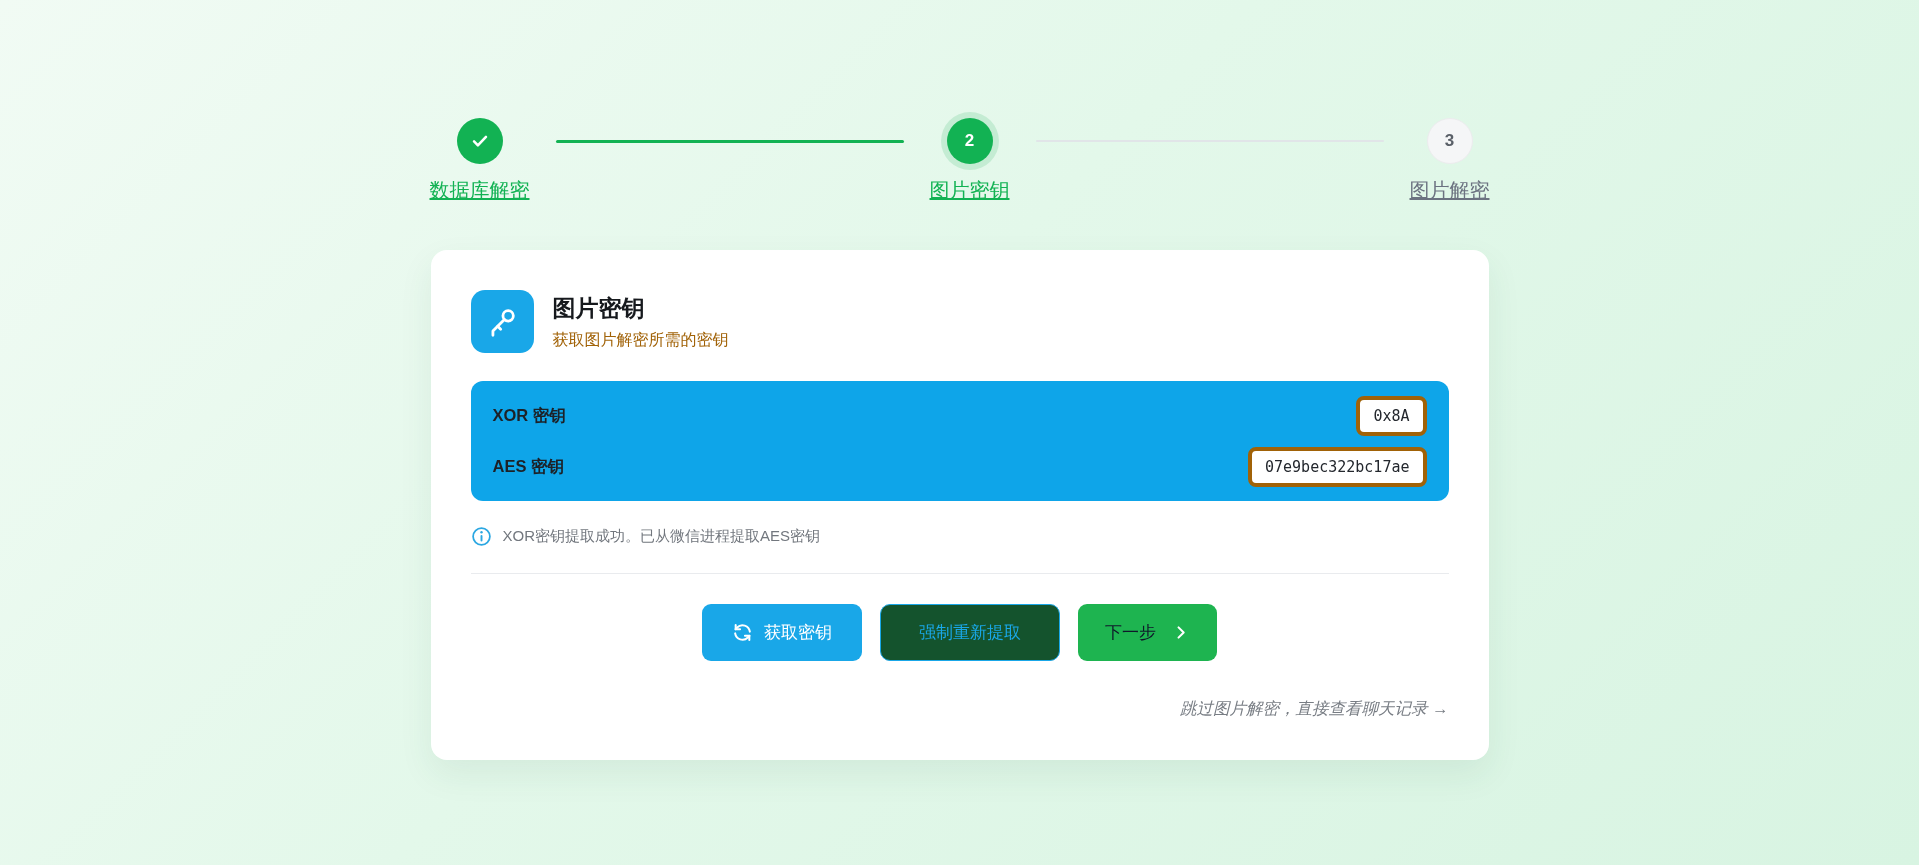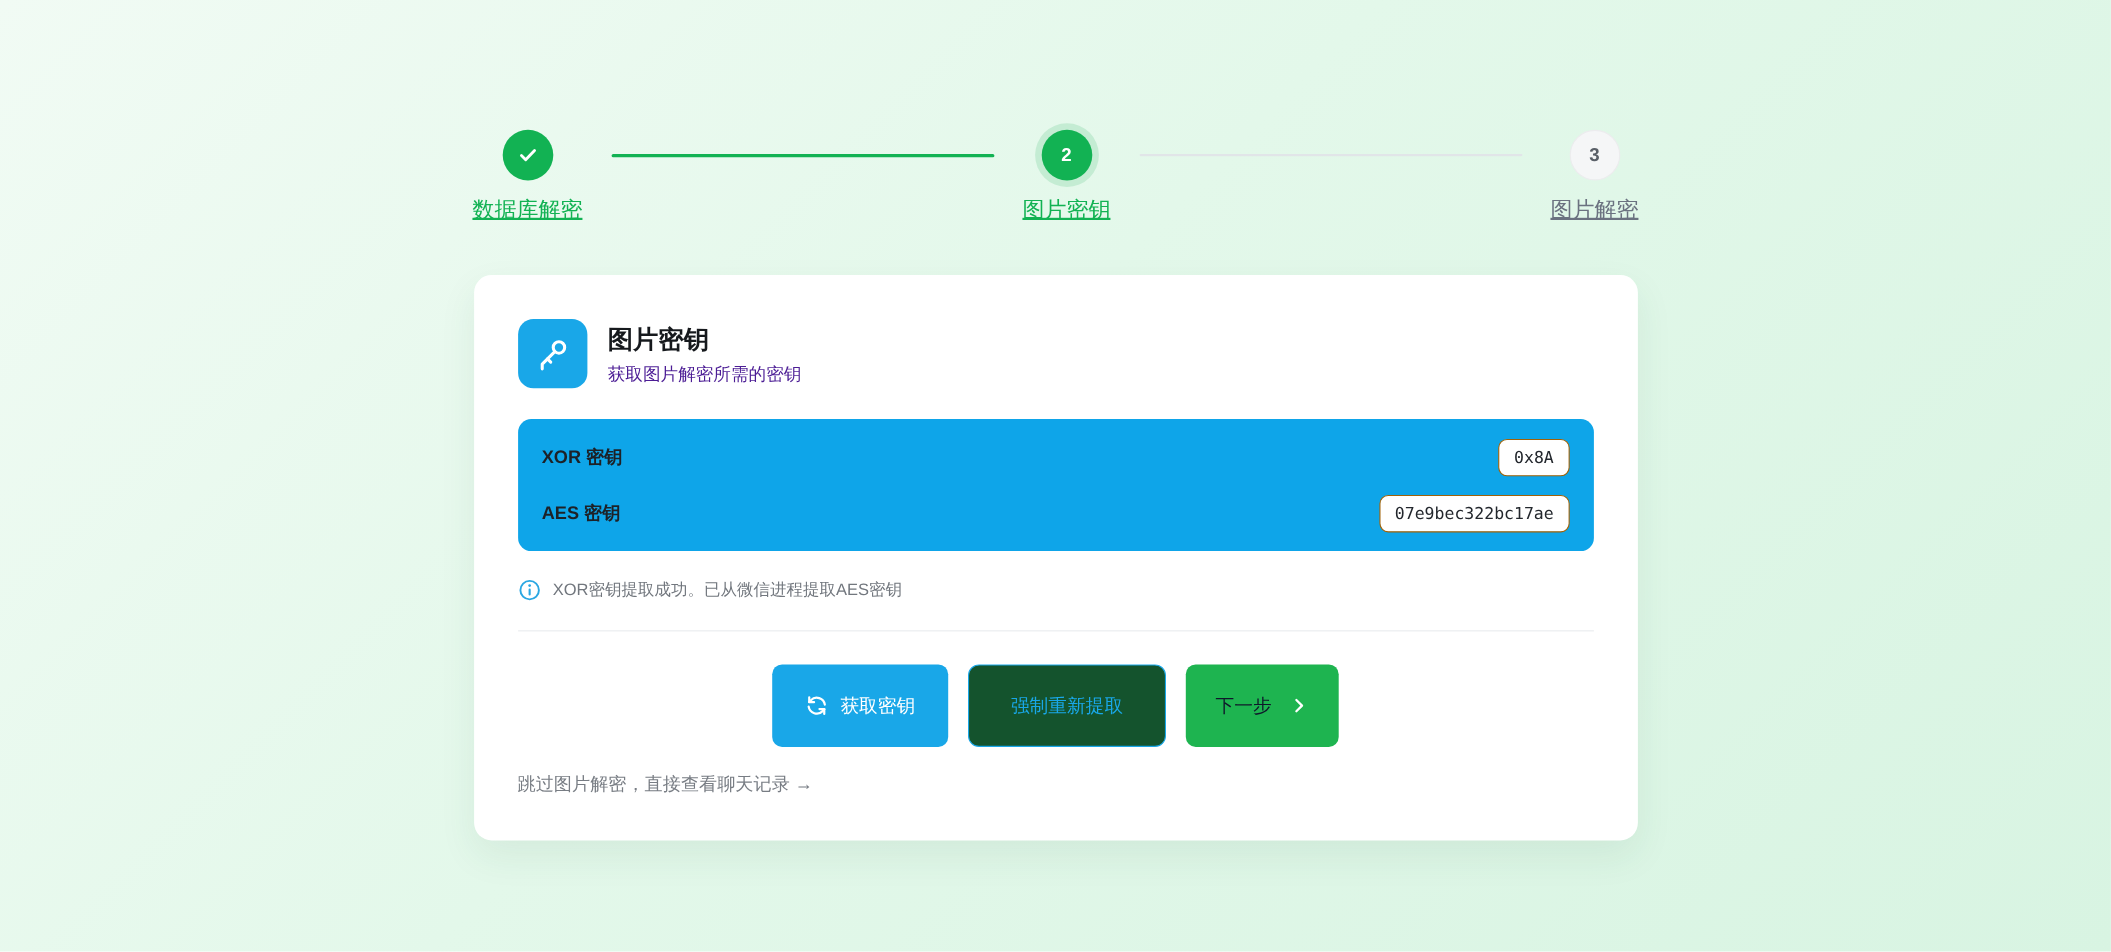--- a/index.html
+++ b/index.html
@@ -58,36 +58,36 @@
   }
   .card-header { display: flex; align-items: center; gap: 19px; }
   .icon-box {
     width: 63px; height: 63px;
     border-radius: 14px;
     background: #19a7e8;
     display: flex; align-items: center; justify-content: center;
     flex: 0 0 auto;
   }
   .card-title { margin: 0; font-size: 23px; font-weight: 700; color: #16191d; }
-  .card-subtitle { margin: 6px 0 0; font-size: 16px; color: #4c1d95; }
+  .card-subtitle { margin: 6px 0 0; font-size: 16px; color: #a16207; }
 
   .key-panel {
     margin-top: 28px;
     background: #0ea5e9;
     border-radius: 12px;
     padding: 9px 22px;
   }
   .key-row {
     display: flex; justify-content: space-between; align-items: center;
     height: 51px;
   }
   .key-label { font-size: 16.5px; font-weight: 700; color: #1d2127; }
   .key-value {
     background: #fff;
-    border: 1px solid #a16207;
+    border: 4px solid #a16207;
     border-radius: 8px;
     padding: 7px 13px;
     font-family: "DejaVu Sans Mono", monospace;
     font-size: 15px;
     color: #23272d;
     white-space: nowrap;
   }
 
   .info-row {
     margin-top: 25px;
@@ -95,41 +95,41 @@
     color: #72777e;
     font-size: 15px;
   }
   .divider { margin-top: 26px; border-top: 1px solid #e9ebee; height: 0; }
 
   .button-row {
     margin-top: 30px;
     display: flex; justify-content: center; align-items: center; gap: 18px;
   }
   .btn {
-    height: 75px;
+    height: 57px;
     border: none;
     border-radius: 9px;
     font-size: 17px;
     font-family: "Liberation Sans", sans-serif;
     display: inline-flex; align-items: center; justify-content: center; gap: 11px;
     padding: 0 30px;
     cursor: pointer;
     line-height: 1;
   }
   .btn-primary { background: #19a7e8; color: #fff; }
   .btn-outline {
     background: #14532d;
     border: 1.5px solid #19a7e8;
     color: #19a7e8;
     border-radius: 10px;
     padding: 0 38px;
   }
   .btn-success { background: #1eb450; color: #0f172a; padding: 0 27px; gap: 15px; }
 
-  .skip-row { margin-top: 23px; text-align: left; }
+  .skip-row { margin-top: 37px; text-align: right; font-style: italic; }
   .skip-link {
     color: #787d84;
     font-size: 16.5px;
     text-decoration: none;
     cursor: pointer;
   }
 </style>
 </head>
 <body>
 

